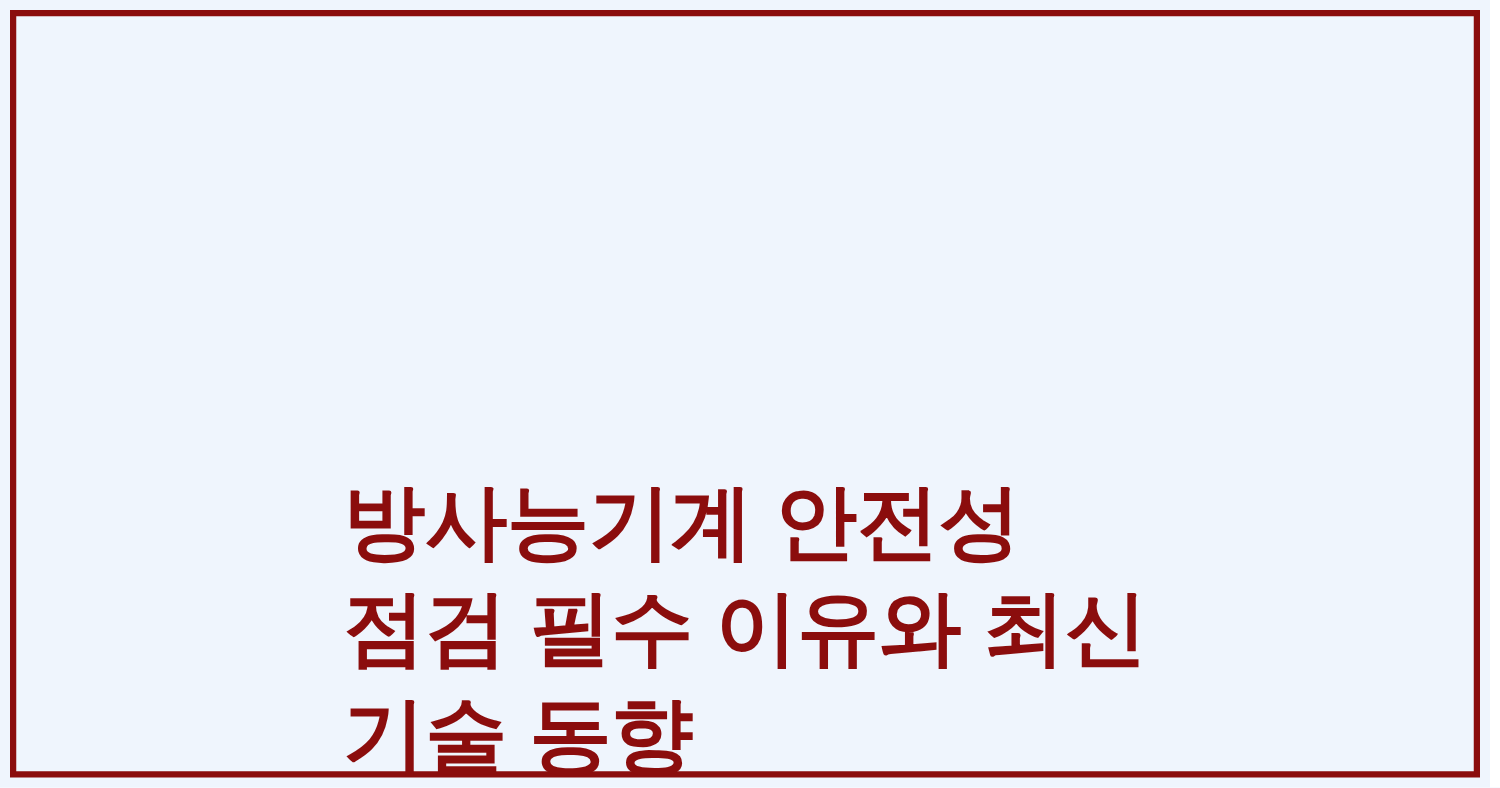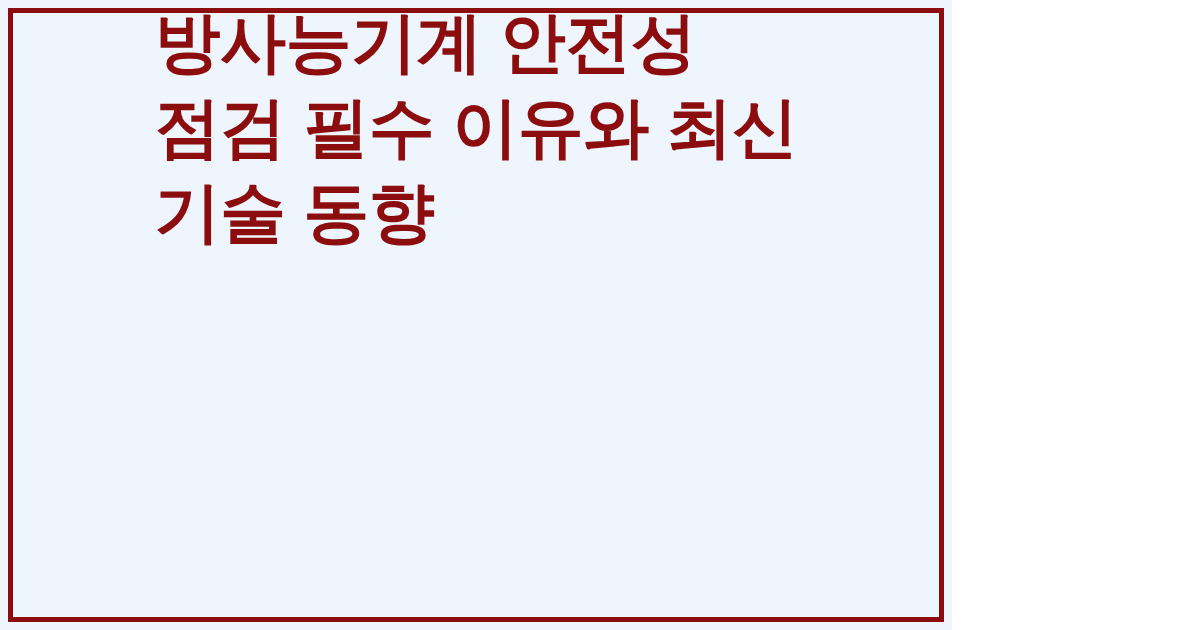--- a/index.html
+++ b/index.html
@@ -12,25 +12,25 @@
     width: 1200px;
     height: 630px;
     overflow: hidden;
     font-family: "Liberation Sans", "DejaVu Sans", sans-serif;
   }
 
   
   .thumbnail-card {
     position: relative;
     box-sizing: border-box;
-    width: 952px;
+    width: 1192px;
     height: 630px;
     background: #eff5fd;
     display: flex;
-    align-items: flex-start;
+    align-items: flex-end;
     justify-content: center;
   }
 
   
   .card-frame {
     position: absolute;
     top: 8px;
     left: 8px;
     right: 8px;
     bottom: 8px;

